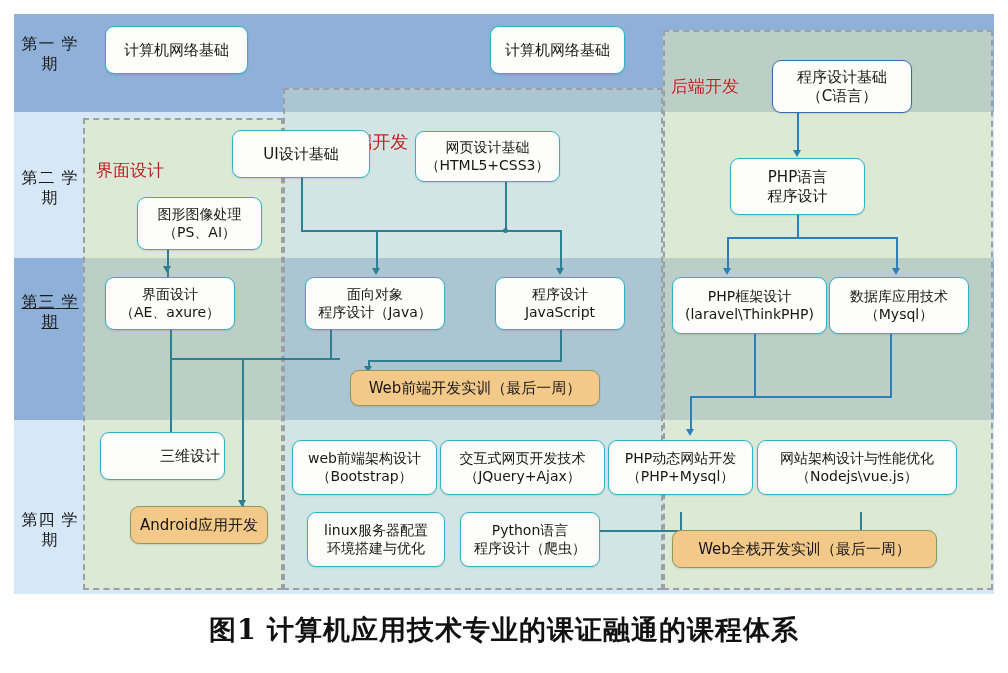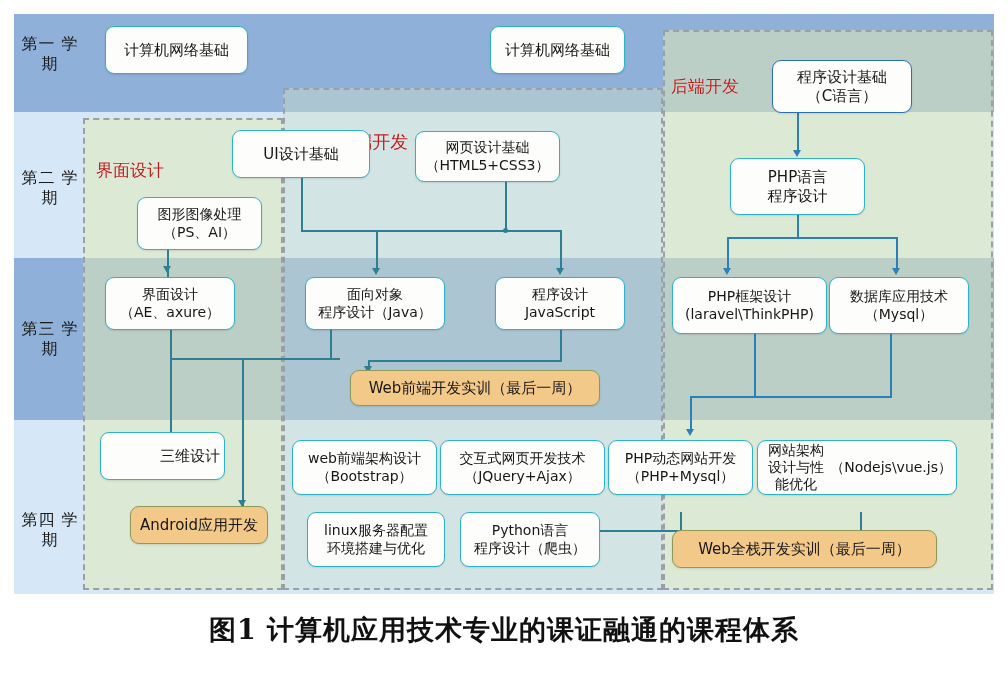--- a/index.html
+++ b/index.html
@@ -71,21 +71,21 @@
   <div class="region-title" style="left:671px;top:43px;font-size:17px;">后端开发</div>
 
   <div class="sem-label" style="top:34px;">
     <span>第一</span>
     <span>学期</span>
   </div>
   <div class="sem-label" style="top:168px;">
     <span>第二</span>
     <span>学期</span>
   </div>
-  <div class="sem-label" style="top:319px;">
+  <div class="sem-label" style="top:292px;text-decoration:underline;">
     <span>第三</span>
     <span>学期</span>
   </div>
   <div class="sem-label" style="top:510px;">
     <span>第四</span>
     <span>学期</span>
   </div>
 
   <div class="ln lnv" style="left:797px;top:113px;height:38px;"></div>
   <div class="arrow" style="left:793px;top:150px;"></div>
@@ -201,21 +201,21 @@
     <span>（Bootstrap）</span>
   </div>
   <div class="box" style="left:440px;top:440px;width:165px;height:55px;font-size:14px;flex-direction:column;">
     <span>交互式网页开发技术</span>
     <span>（JQuery+Ajax）</span>
   </div>
   <div class="box" style="left:608px;top:440px;width:145px;height:55px;font-size:14px;flex-direction:column;">
     <span>PHP动态网站开发</span>
     <span>（PHP+Mysql）</span>
   </div>
-  <div class="box" style="left:757px;top:440px;width:200px;height:55px;font-size:14px;flex-direction:row;">
+  <div class="box" style="left:757px;top:440px;width:200px;height:55px;font-size:14px;flex-direction:column;">
     <span>网站架构设计与性能优化</span>
     <span>（Nodejs\vue.js）</span>
   </div>
   <div class="box" style="left:307px;top:512px;width:138px;height:55px;font-size:14px;flex-direction:column;">
     <span>linux服务器配置</span>
     <span>环境搭建与优化</span>
   </div>
   <div class="box" style="left:460px;top:512px;width:140px;height:55px;font-size:14px;flex-direction:column;align-items:center;">
     <span>Python语言</span>
     <span>程序设计（爬虫）</span>

